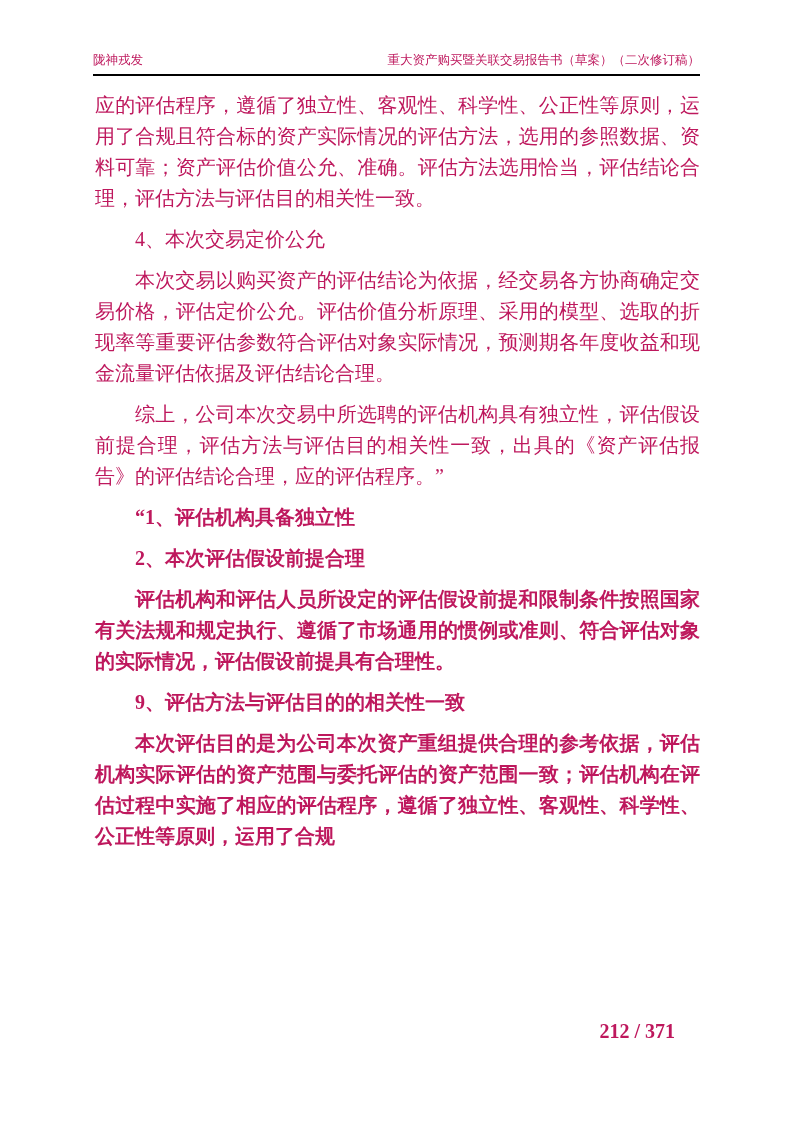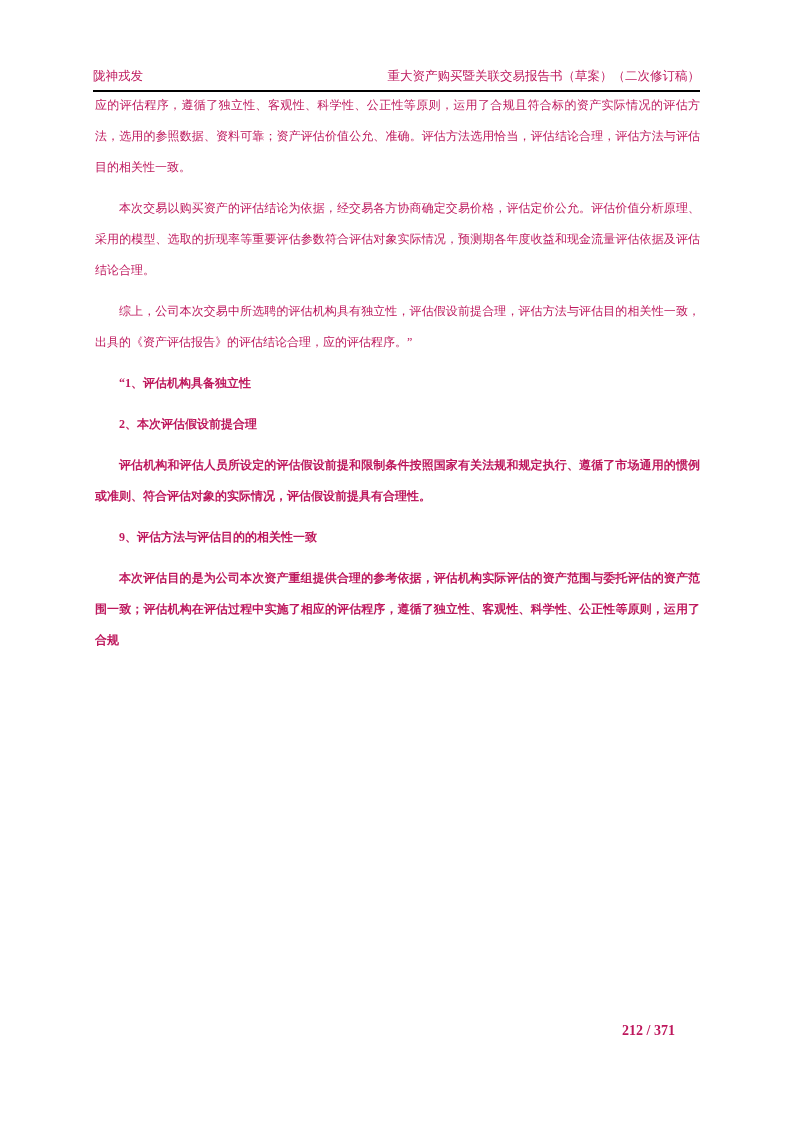--- a/index.html
+++ b/index.html
@@ -27,63 +27,63 @@
     font-size: 12.5px;
     line-height: 16px;
     padding-bottom: 6px;
     border-bottom: 2px solid #000000;
   }
   .page-header .hdr-left {
     white-space: nowrap;
   }
   .page-header .hdr-right {
     white-space: nowrap;
-    margin-top: 16px;
   }
   .page-body {
     position: absolute;
     left: 95px;
     top: 90px;
     width: 605px;
-    font-size: 12px;
+    font-size: 20px;
     line-height: 31px;
     text-align: justify;
   }
   .para {
     margin: 0 0 10px 0;
     text-indent: 2em;
   }
   .para.noindent {
     text-indent: 0;
   }
   .para.bold {
     font-weight: bold;
   }
   .page-footer {
     position: absolute;
     top: 1022px;
     right: 118px;
-    font-size: 14px;
+    font-size: 20px;
     line-height: 18px;
     font-weight: bold;
     text-align: center;
   }
 </style>
 </head>
 <body>
 
 <div class="page">
 
   <header class="page-header">
     <span class="hdr-left">陇神戎发</span>
     <span class="hdr-right">重大资产购买暨关联交易报告书（草案）（二次修订稿）</span>
   </header>
 
   <main class="page-body">
     <p class="para noindent">应的评估程序，遵循了独立性、客观性、科学性、公正性等原则，运用了合规且符合标的资产实际情况的评估方法，选用的参照数据、资料可靠；资产评估价值公允、准确。评估方法选用恰当，评估结论合理，评估方法与评估目的相关性一致。</p>
+    <p class="para">4、本次交易定价公允</p>
     <p class="para">本次交易以购买资产的评估结论为依据，经交易各方协商确定交易价格，评估定价公允。评估价值分析原理、采用的模型、选取的折现率等重要评估参数符合评估对象实际情况，预测期各年度收益和现金流量评估依据及评估结论合理。</p>
     <p class="para">综上，公司本次交易中所选聘的评估机构具有独立性，评估假设前提合理，评估方法与评估目的相关性一致，出具的《资产评估报告》的评估结论合理，应的评估程序。”</p>
     <p class="para bold">“1、评估机构具备独立性</p>
     <p class="para bold">2、本次评估假设前提合理</p>
     <p class="para bold">评估机构和评估人员所设定的评估假设前提和限制条件按照国家有关法规和规定执行、遵循了市场通用的惯例或准则、符合评估对象的实际情况，评估假设前提具有合理性。</p>
     <p class="para bold">9、评估方法与评估目的的相关性一致</p>
     <p class="para bold">本次评估目的是为公司本次资产重组提供合理的参考依据，评估机构实际评估的资产范围与委托评估的资产范围一致；评估机构在评估过程中实施了相应的评估程序，遵循了独立性、客观性、科学性、公正性等原则，运用了合规</p>
   </main>
 
   <footer class="page-footer">

